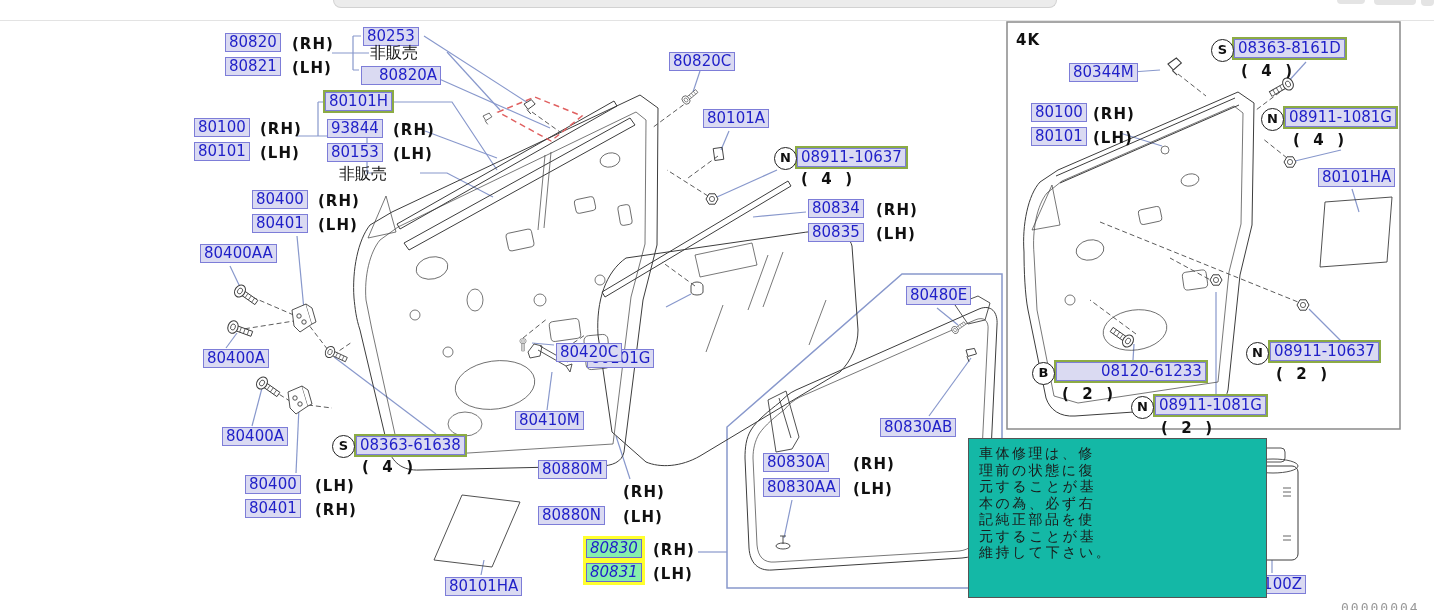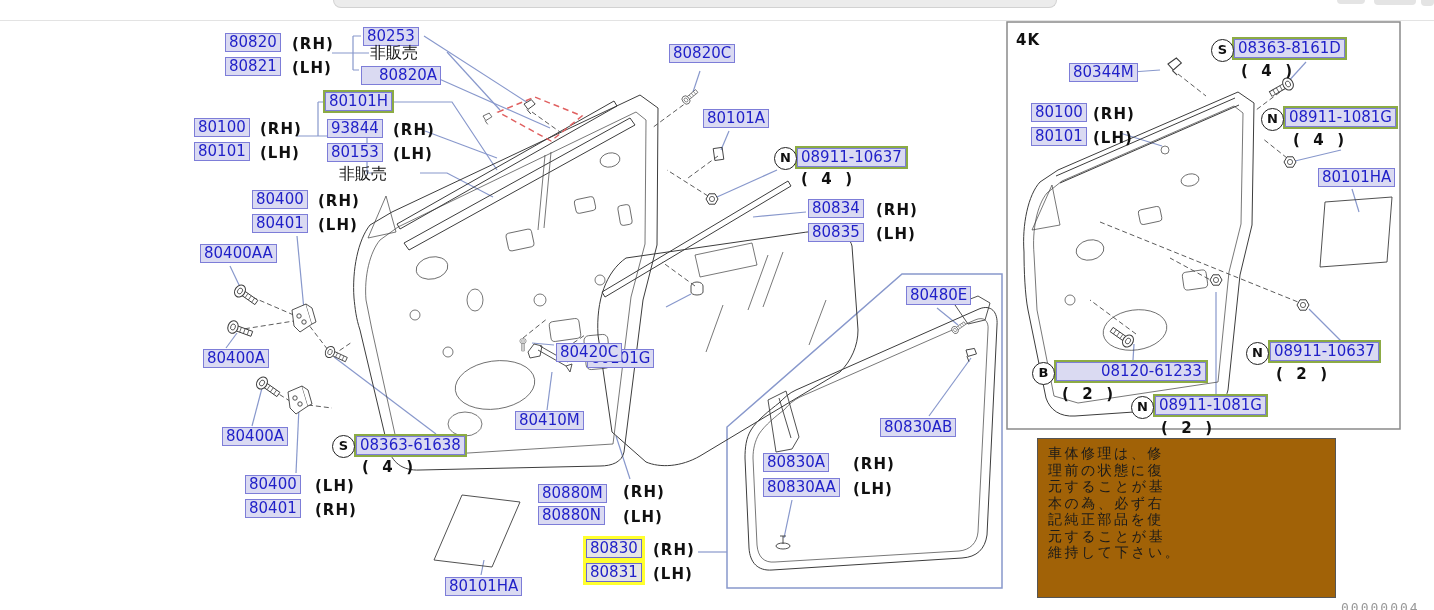--- a/index.html
+++ b/index.html
@@ -4,29 +4,29 @@
 <style>
   html,body{margin:0;padding:0;background:#fff;}
   body{width:1434px;height:610px;overflow:hidden;font-family:"Liberation Sans",sans-serif;}
   #stage{position:relative;width:1434px;height:610px;background:#ffffff;}
   #art{position:absolute;left:0;top:0;}
   #labels-layer{position:absolute;left:0;top:0;width:1434px;height:610px;border-radius:25px;}
   .part{position:absolute;font:15px "DejaVu Sans","Liberation Sans",sans-serif;color:#1f1fc8;
         background:#dadaf2;border:1px solid #7d7dd8;padding:0 3px;line-height:17px;
         text-decoration:none;white-space:nowrap;cursor:pointer;}
   .part.green{outline:2px solid #8cab44;}
-  .part.hl{background:#e5e5e5;border-color:#6a6ad0;box-shadow:0 0 0 3px #ffff2e;}
+  .part.hl{background:#86efac;border-color:#6a6ad0;box-shadow:0 0 0 3px #ffff2e;font-style:italic;}
   .ptxt{position:absolute;font:600 15px "DejaVu Sans","Liberation Sans",sans-serif;color:#101010;
         white-space:pre;letter-spacing:1px;}
   .ptxt.jp{font-weight:400;letter-spacing:0;font-size:16px;}
   .circ{position:absolute;width:21px;height:21px;border:1.5px solid #222;border-radius:50%;
         text-align:center;font:600 13px/20px "DejaVu Sans","Liberation Sans",sans-serif;
         color:#111;background:#fff;}
-  #infobox{position:absolute;left:1037px;top:438px;width:297px;height:158px;
-           border:1.5px solid #555;background:#a16207;text-decoration:underline;}
+  #infobox{position:absolute;left:968px;top:438px;width:297px;height:158px;
+           border:1.5px solid #555;background:#14b8a6;text-decoration:underline;}
   #info-text{position:absolute;left:10px;top:6px;font:14px "DejaVu Sans",sans-serif;color:#1a1a1a;
              letter-spacing:2.5px;line-height:16.5px;}
   #footer-code{position:absolute;left:1341px;top:600px;width:92px;height:10px;overflow:hidden;
                font:13px "DejaVu Sans Mono","Liberation Mono",monospace;color:#999;letter-spacing:2px;}
   .chrome-bar{position:absolute;top:0;height:7px;background:#ececec;border:1px solid #d2d2d2;
               border-top:none;border-radius:0 0 8px 8px;}
   .chrome-bit{position:absolute;top:0;background:#e4e4e4;border-radius:0 0 4px 4px;}
   #topline{position:absolute;left:0;top:20px;width:1434px;height:1px;background:#e3e3e3;}
 </style>
 </head>
@@ -228,38 +228,38 @@
   <div id="labels-layer">
       <a class="part" style="left: 225px; top: 33px;">80820</a>
       <a class="part" style="left: 225px; top: 57px;">80821</a>
       <a class="part" style="left: 363px; top: 27px;">80253</a>
       <a class="part" style="left: 361px; top: 66px; padding-left: 17px;">80820A</a>
       <a class="part green" style="left: 325px; top: 92px;">80101H</a>
       <a class="part" style="left: 194px; top: 118px;">80100</a>
       <a class="part" style="left: 194px; top: 142px;">80101</a>
       <a class="part" style="left: 327px; top: 119px;">93844</a>
       <a class="part" style="left: 327px; top: 143px;">80153</a>
-      <a class="part" style="left: 669px; top: 44px;">80820C</a>
+      <a class="part" style="left: 669px; top: 52px;">80820C</a>
       <a class="part" style="left: 703px; top: 109px;">80101A</a>
       <a class="part green" style="left: 797px; top: 148px;">08911-10637</a>
       <a class="part" style="left: 808px; top: 199px;">80834</a>
       <a class="part" style="left: 808px; top: 223px;">80835</a>
       <a class="part" style="left: 252px; top: 190px;">80400</a>
       <a class="part" style="left: 252px; top: 214px;">80401</a>
       <a class="part" style="left: 200px; top: 244px;">80400AA</a>
       <a class="part" style="left: 203px; top: 349px;">80400A</a>
       <a class="part" style="left: 222px; top: 427px;">80400A</a>
       <a class="part green" style="left: 356px; top: 436px;">08363-61638</a>
       <a class="part" style="left: 245px; top: 475px;">80400</a>
       <a class="part" style="left: 245px; top: 499px;">80401</a>
       <a class="part" style="left: 587px; top: 301px; margin-top: 48px;">80101G</a>
       <a class="part" style="left: 556px; top: 335px; margin-top: 8px;">80420C</a>
       <a class="part" style="left: 515px; top: 411px;">80410M</a>
       <a class="part" style="left: 445px; top: 577px;">80101HA</a>
-      <a class="part" style="left: 538px; top: 460px; margin-top: 24px;">80880M</a>
+      <a class="part" style="left: 538px; top: 460px;">80880M</a>
       <a class="part" style="left: 538px; top: 506px;">80880N</a>
       <a class="part hl" style="left: 586px; top: 539px;">80830</a>
       <a class="part hl" style="left: 586px; top: 563px;">80831</a>
       <a class="part" style="left: 763px; top: 453px;">80830A</a>
       <a class="part" style="left: 763px; top: 478px;">80830AA</a>
       <a class="part" style="left: 880px; top: 418px;">80830AB</a>
       <a class="part" style="left: 906px; top: 286px;">80480E</a>
       <a class="part" style="left: 1069px; top: 63px;">80344M</a>
       <a class="part green" style="left: 1234px; top: 39px;">08363-8161D</a>
       <a class="part" style="left: 1031px; top: 103px;">80100</a>

